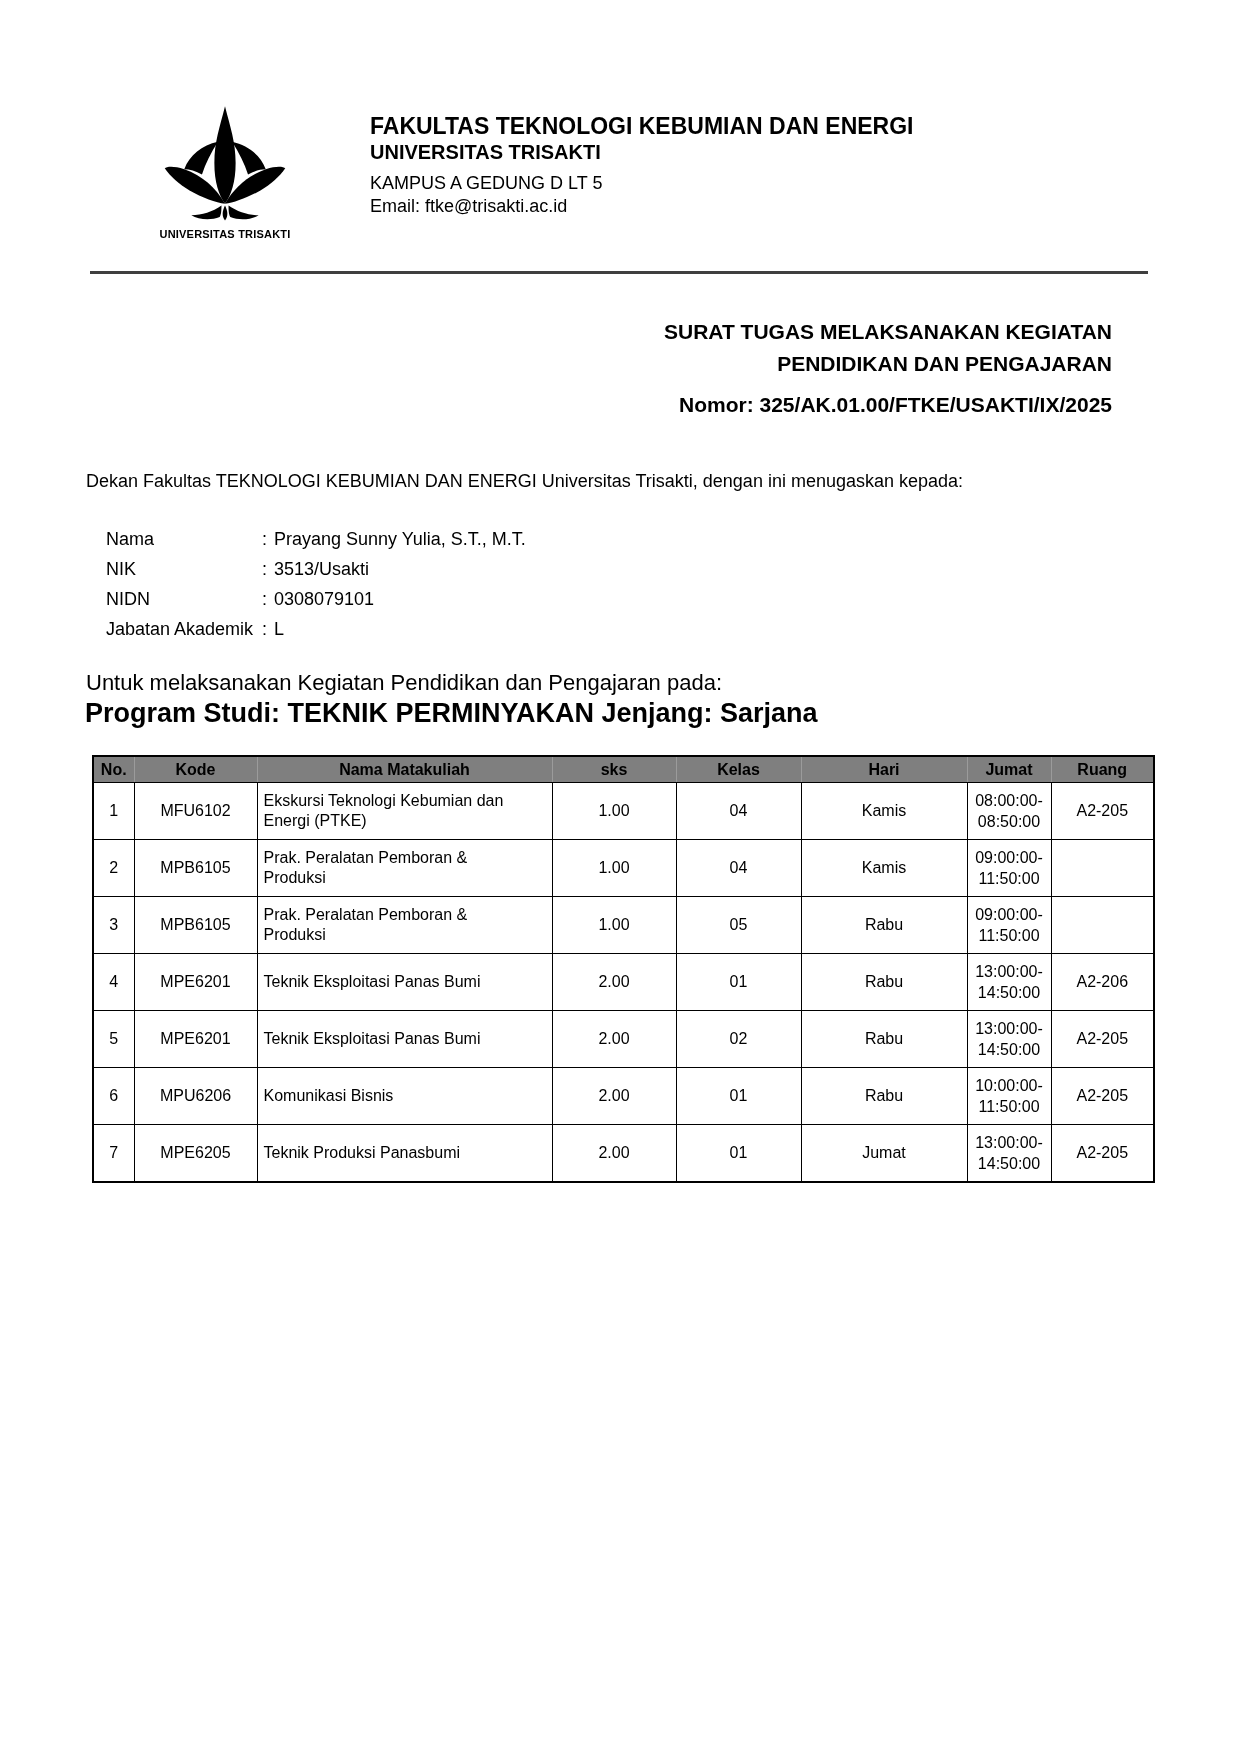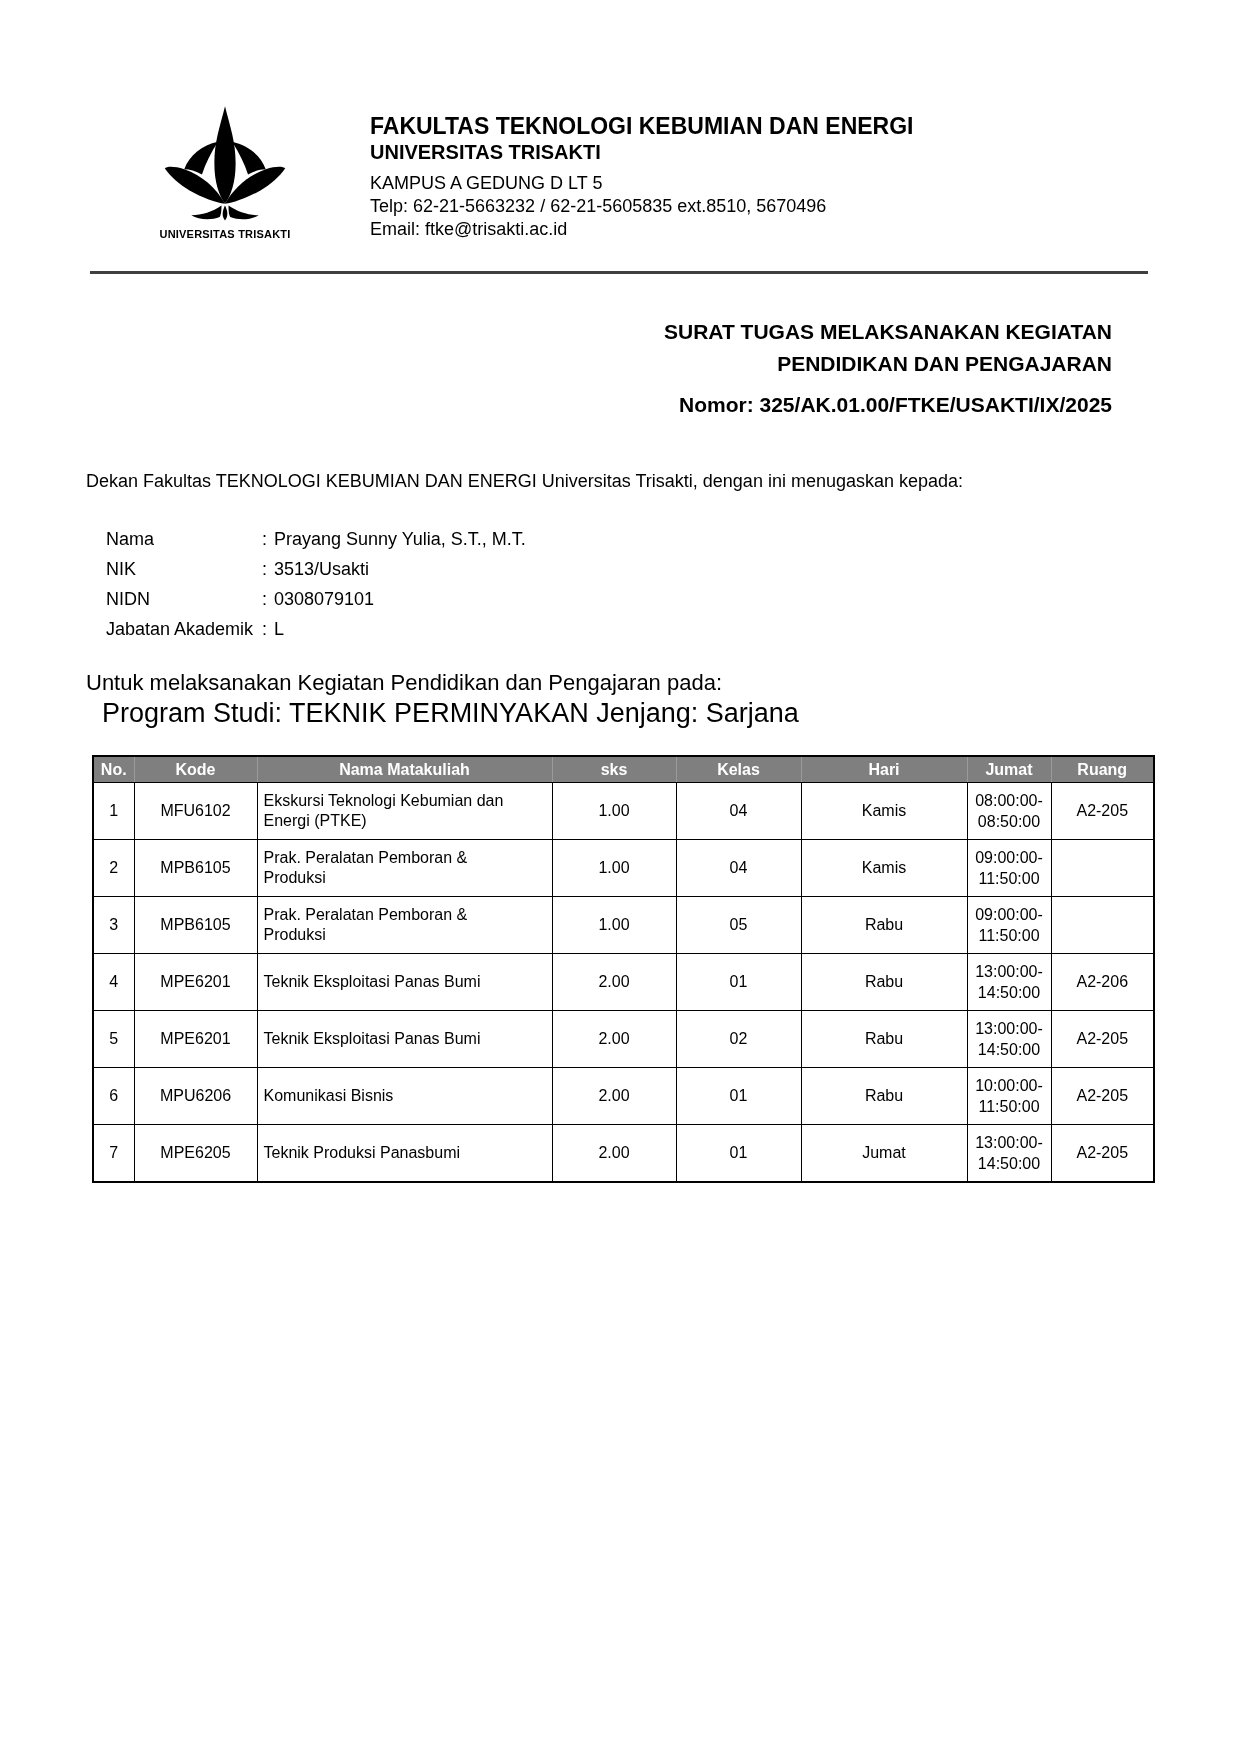--- a/index.html
+++ b/index.html
@@ -30,30 +30,30 @@
   .t1 { font-size:21px; font-weight:bold; line-height:32px; }
   .nomor { font-size:21px; font-weight:bold; margin-top:13px; line-height:24px; }
 
   
   .intro { position:absolute; left:86px; top:470px; font-size:18px; line-height:22px; }
   .details { position:absolute; left:106px; top:524px; font-size:18px; }
   .drow { height:30px; line-height:30px; white-space:nowrap; }
   .dlabel { display:inline-block; width:156px; }
   .dvalue { margin-left:7px; }
   .assignment { position:absolute; left:86px; top:672px; font-size:22px; line-height:22px; }
-  .program { position:absolute; left:102px; top:698px; font-size:27px; font-weight:normal; }
+  .program { position:absolute; left:85px; top:698px; font-size:27px; font-weight:bold; }
 
   
   .course-table {
     position:absolute; left:92px; top:755px; width:1061px;
     border-collapse:collapse; table-layout:fixed;
     font-size:16px; border:2px solid #000;
   }
   .course-table th {
-    background:#7f7f7f; color:#ffffff; font-weight:bold;
+    background:#7f7f7f; color:#000000; font-weight:bold;
     height:25px; padding:0 2px; text-align:center;
     border:1px solid #9b9b9b; border-bottom:1px solid #000;
     overflow:hidden; white-space:nowrap;
   }
   .course-table td {
     border:1px solid #000; height:56px; padding:0 4px;
     text-align:center; vertical-align:middle; line-height:20px;
     overflow:hidden;
   }
   .course-table td.nama { text-align:left; padding:0 45px 0 6px; }
@@ -79,21 +79,20 @@
       </g>
     </svg>
     <div class="logo-caption">UNIVERSITAS TRISAKTI</div>
   </div>
 
   <div class="letterhead">
     <div class="faculty">FAKULTAS TEKNOLOGI KEBUMIAN DAN ENERGI</div>
     <div class="university">UNIVERSITAS TRISAKTI</div>
     <div class="address">
       <div>KAMPUS A GEDUNG D LT 5</div>
-      <div>Telp: 62-21-5663232 / 62-21-5605835 ext.8510, 5670496</div>
       <div>Email: ftke@trisakti.ac.id</div>
     </div>
   </div>
 
   <div class="rule"></div>
 
   <div class="title-block">
     <div class="t1">SURAT TUGAS MELAKSANAKAN KEGIATAN</div>
     <div class="t1">PENDIDIKAN DAN PENGAJARAN</div>
     <div class="nomor">Nomor: 325/AK.01.00/FTKE/USAKTI/IX/2025</div>

